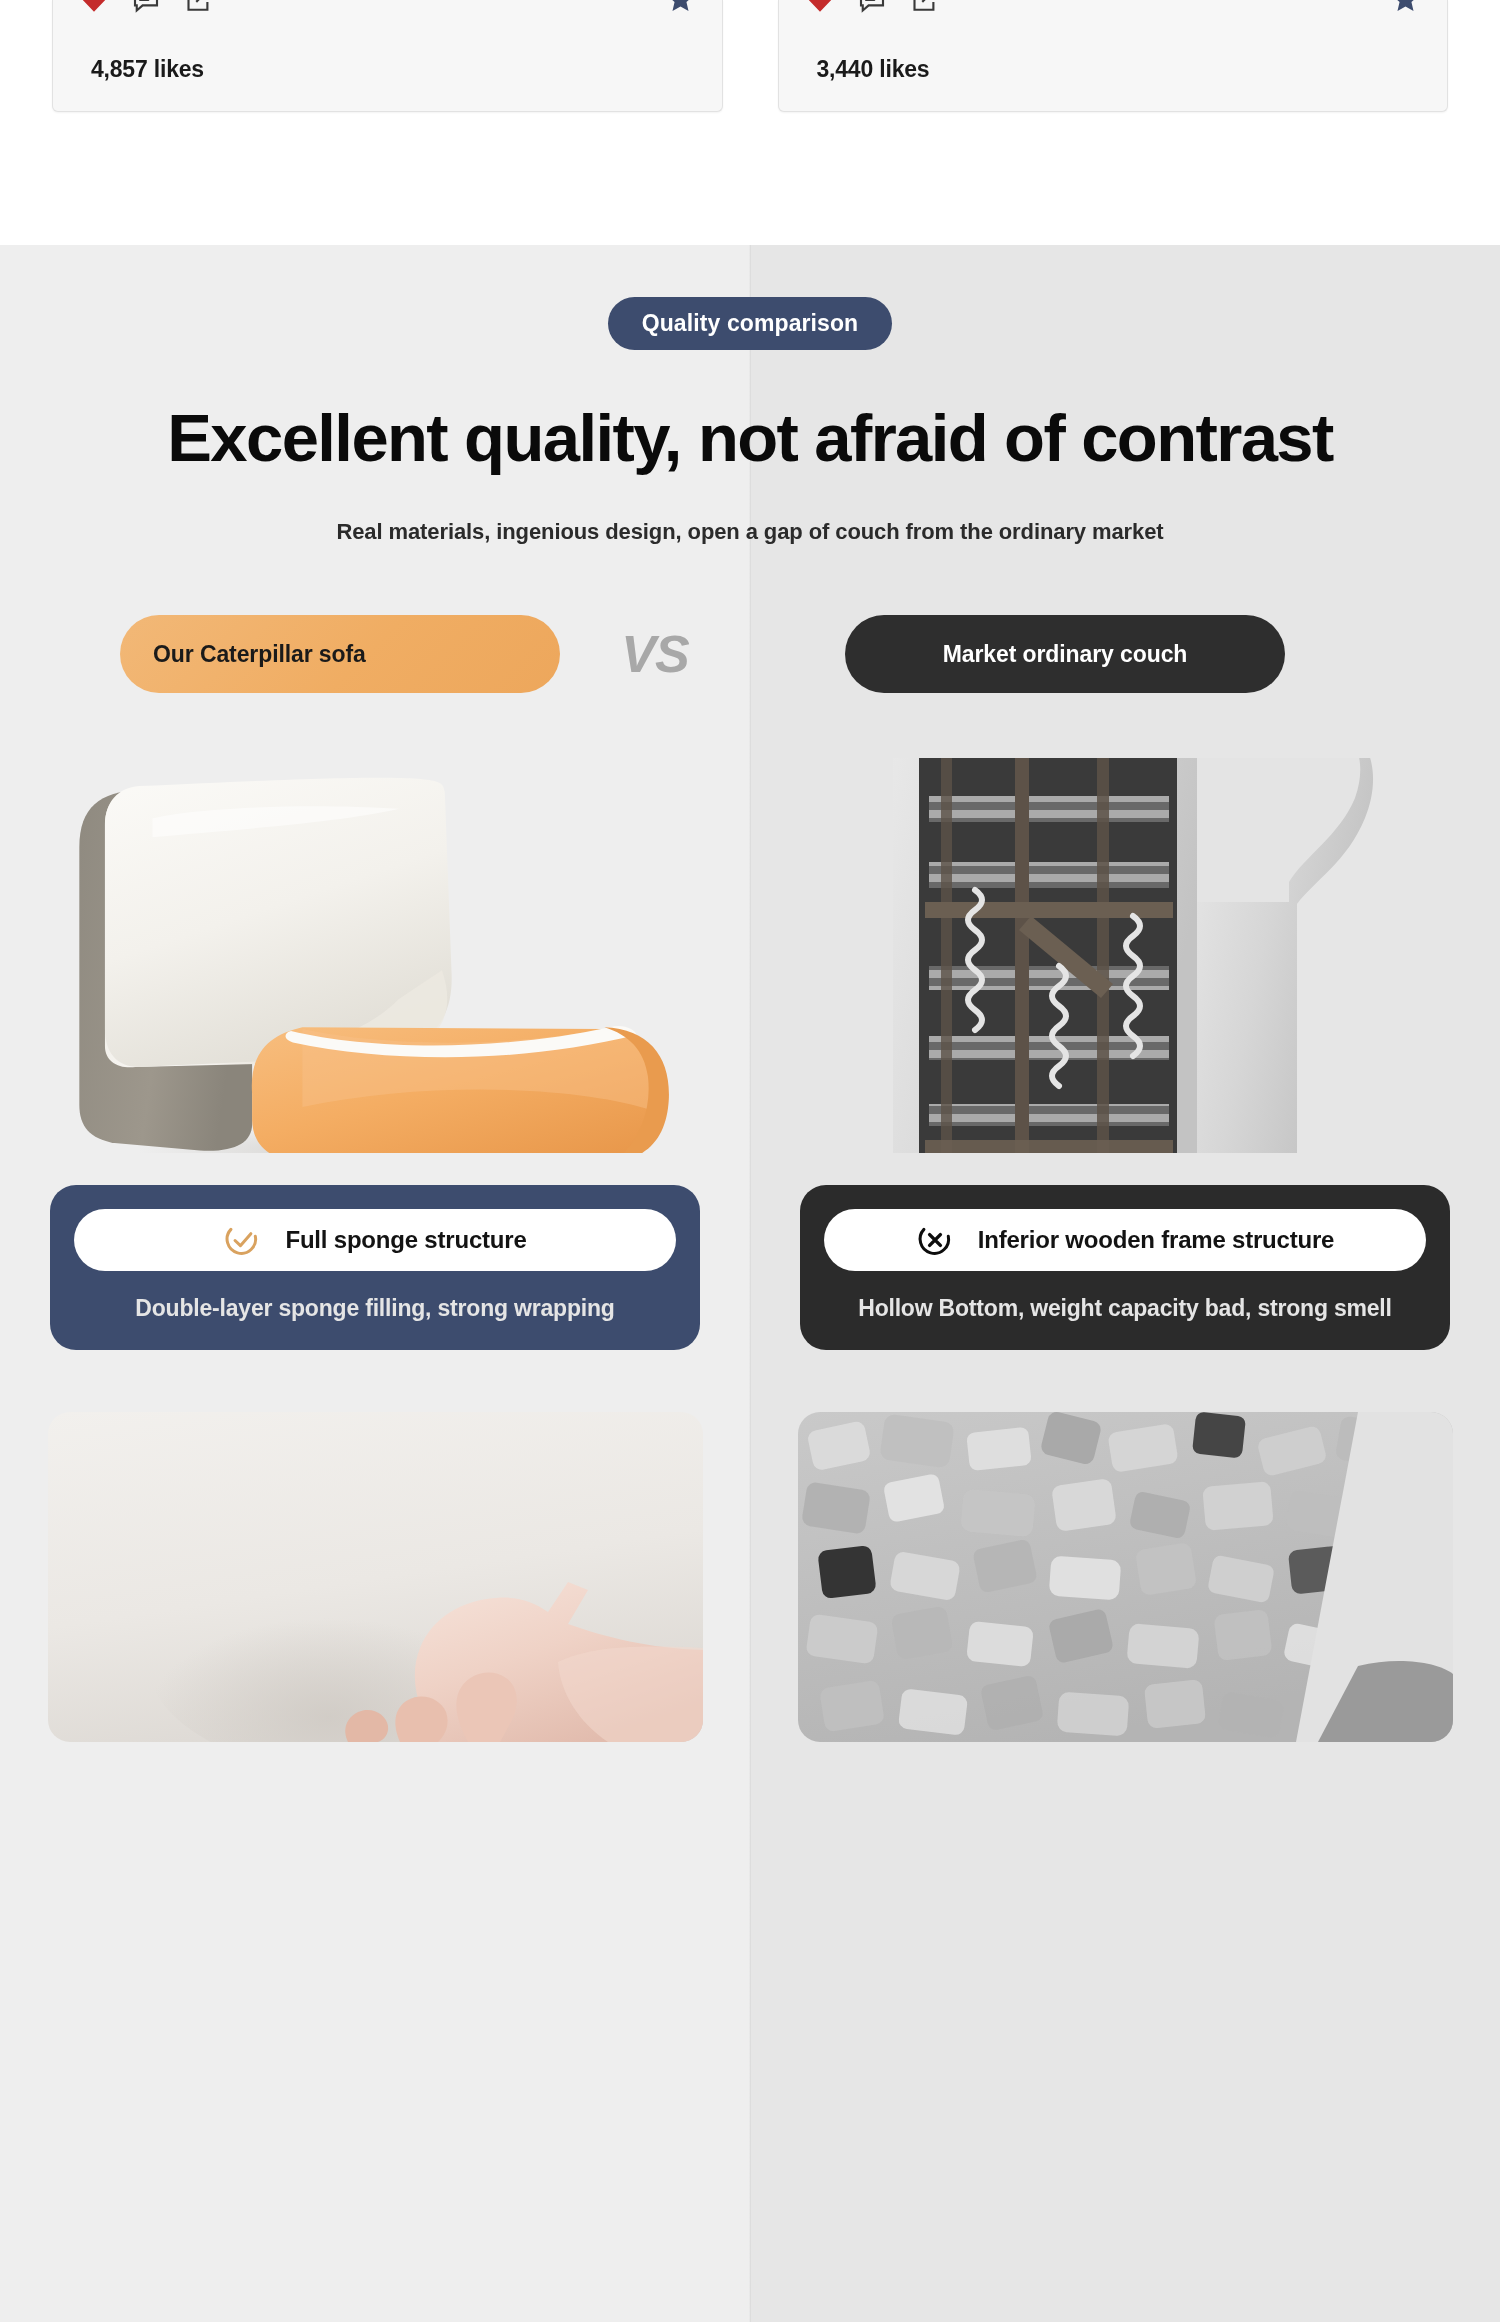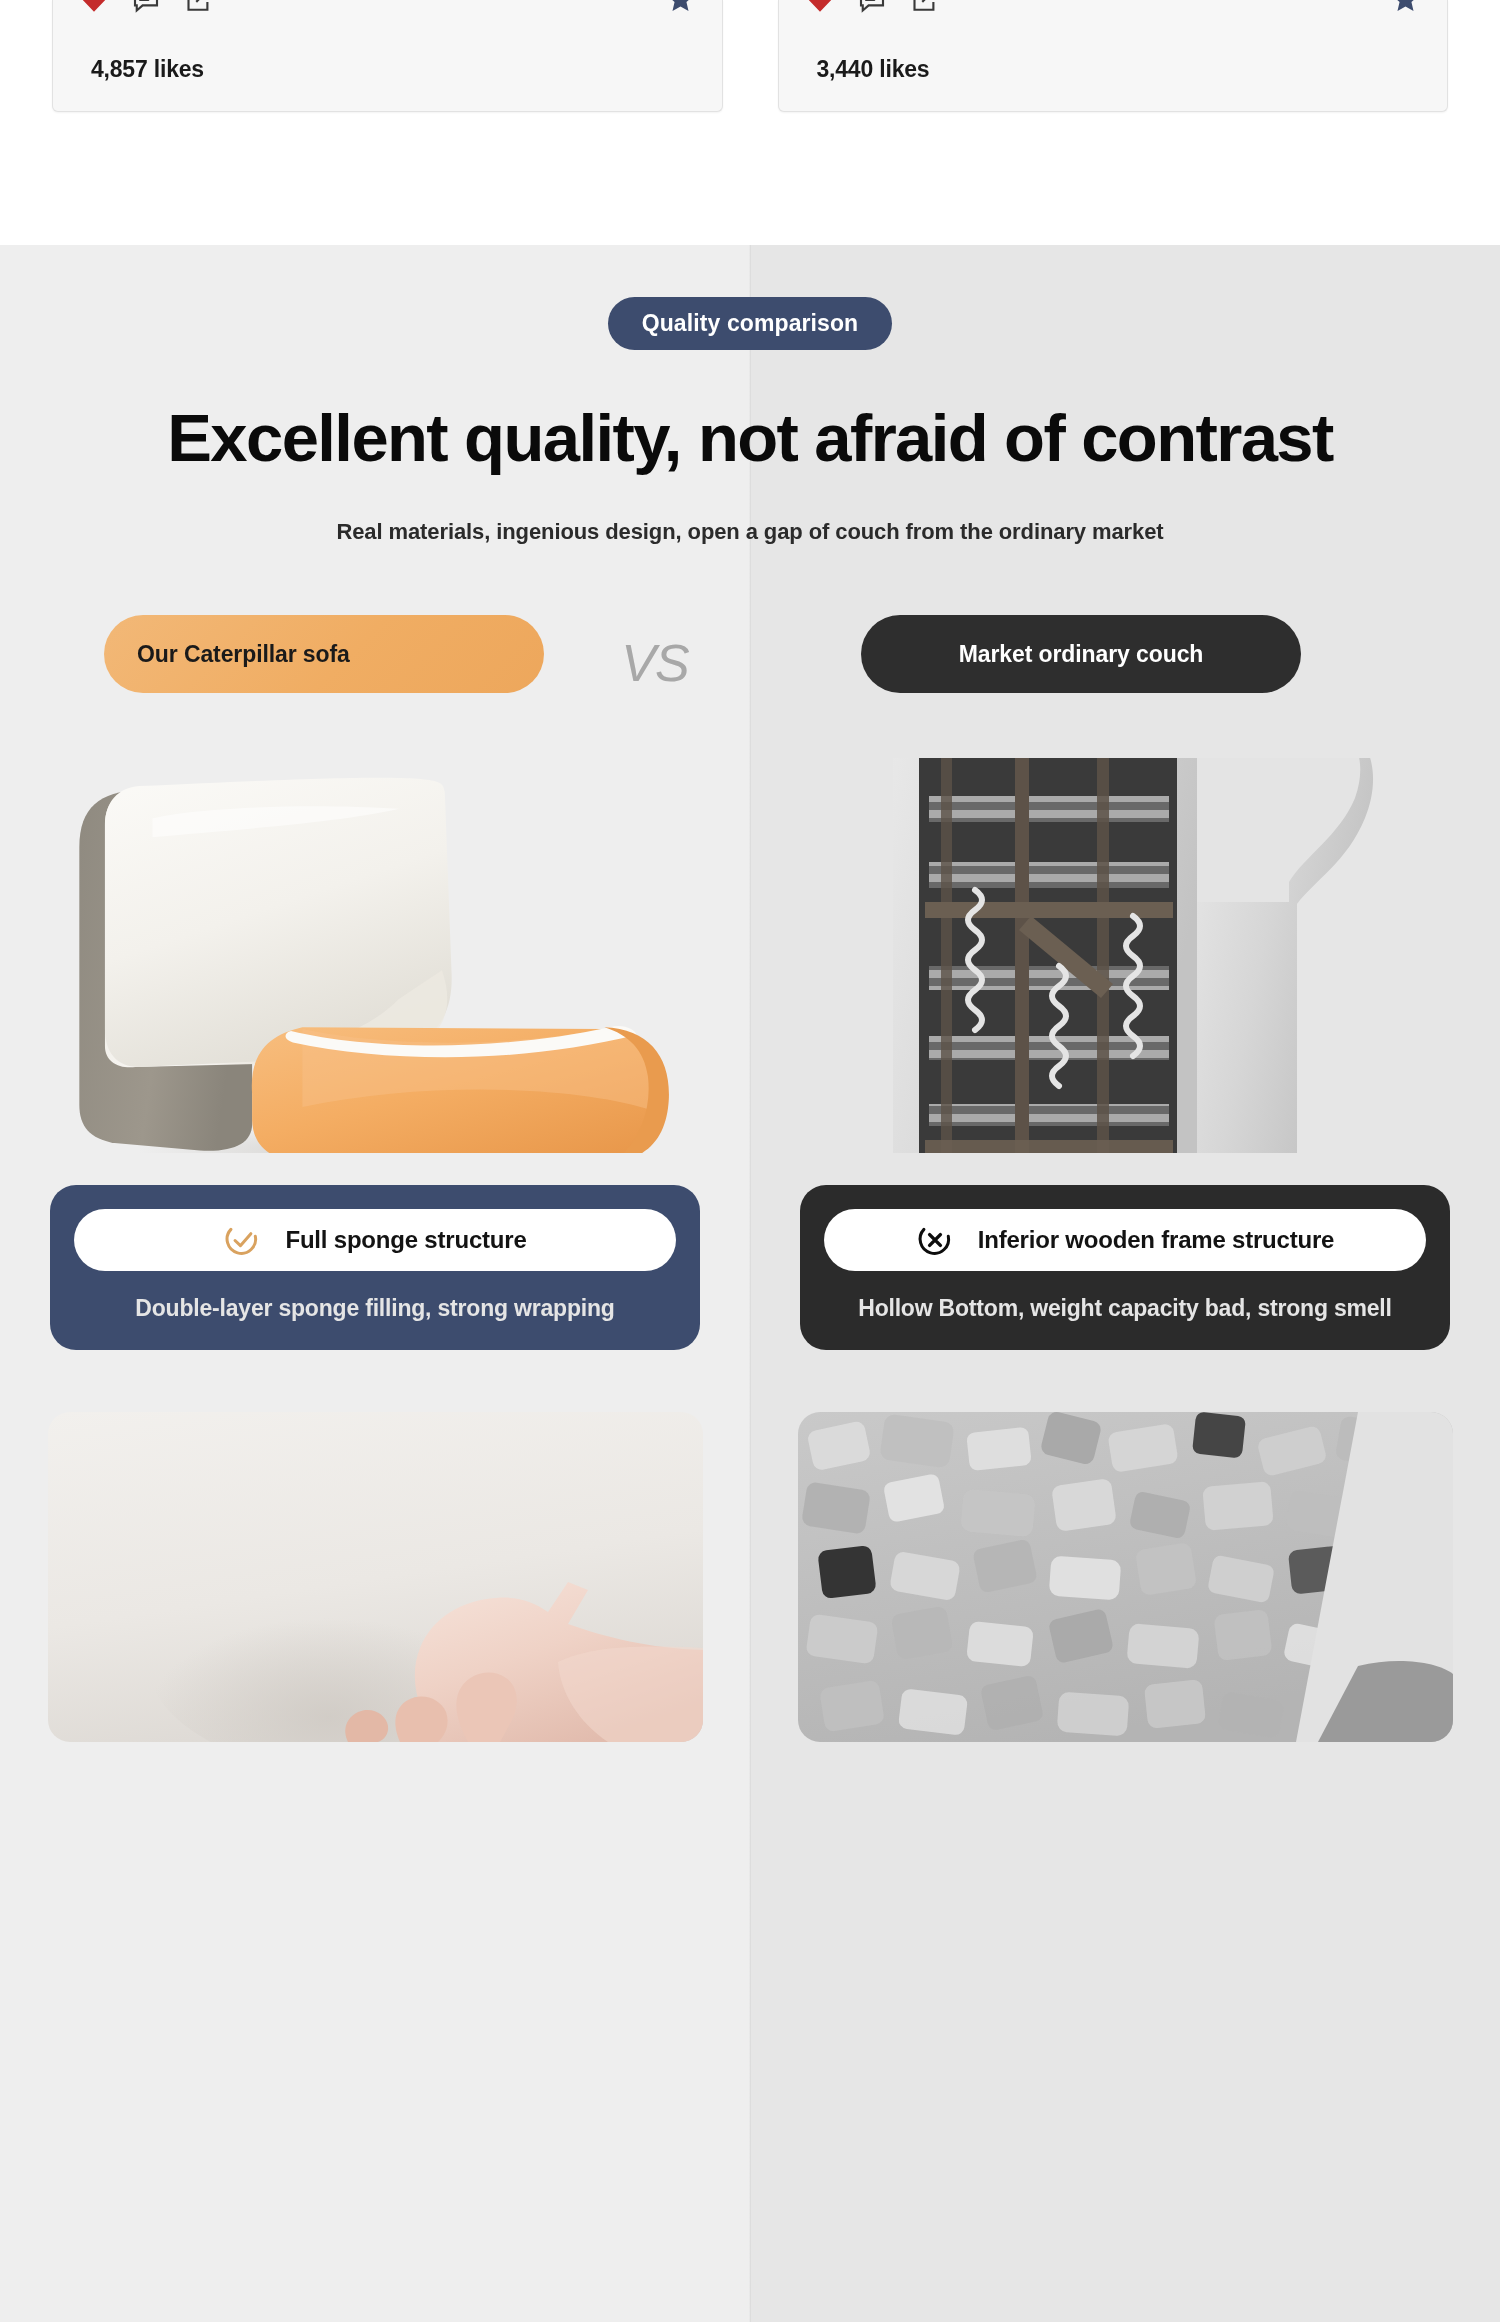--- a/index.html
+++ b/index.html
@@ -61,40 +61,40 @@
     position:relative; z-index:2;
   }
   .subhead {
     margin-top:45px; text-align:center;
     font-size:22px; font-weight:bold; color:#2b2b2b;
     letter-spacing:-0.1px; position:relative; z-index:2;
   }
 
   
   .vs-row {
-    margin-top:70px; display:flex; align-items:flex-end;
-    justify-content:center; gap:16px; position:relative; z-index:2;
+    margin-top:70px; display:flex; align-items:center;
+    justify-content:center; gap:0; position:relative; z-index:2;
   }
   .vs-pill {
     height:78px; width:440px;
     display:flex; align-items:center;
     border-radius:44px; font-size:23px; font-weight:bold;
     letter-spacing:-0.1px;
   }
   .vs-pill.ours {
     background:linear-gradient(135deg,#f2b877 0%,#f0ad63 55%,#eda75c 100%);
     color:#1a1a1a; padding-left:33px; margin-left:-95px;
   }
   .vs-pill.theirs {
     background:#2e2e2e; color:#ffffff;
     justify-content:center; margin-left:95px;
   }
   .vs-text {
     width:190px; text-align:center;
-    font-size:52px; font-weight:normal; font-style:italic;
+    font-size:52px; font-weight:bold; font-style:italic;
     color:#a8a8a8; letter-spacing:-1px;
   }
 
   
   .prod-row { display:flex; margin-top:65px; position:relative; z-index:2; }
   .col { width:750px; display:flex; flex-direction:column; align-items:center; }
 
   .photo {
     width:655px; height:395px;
     display:flex; align-items:center; justify-content:center;

